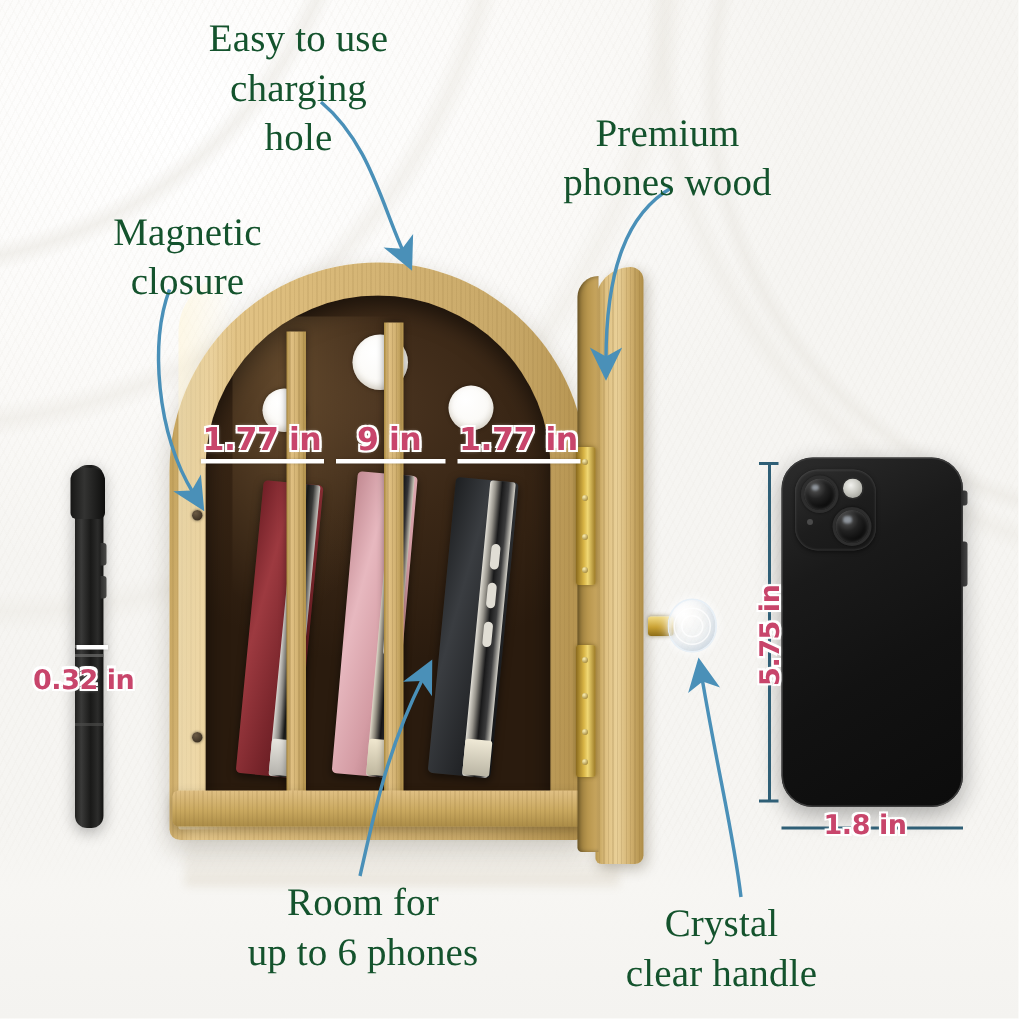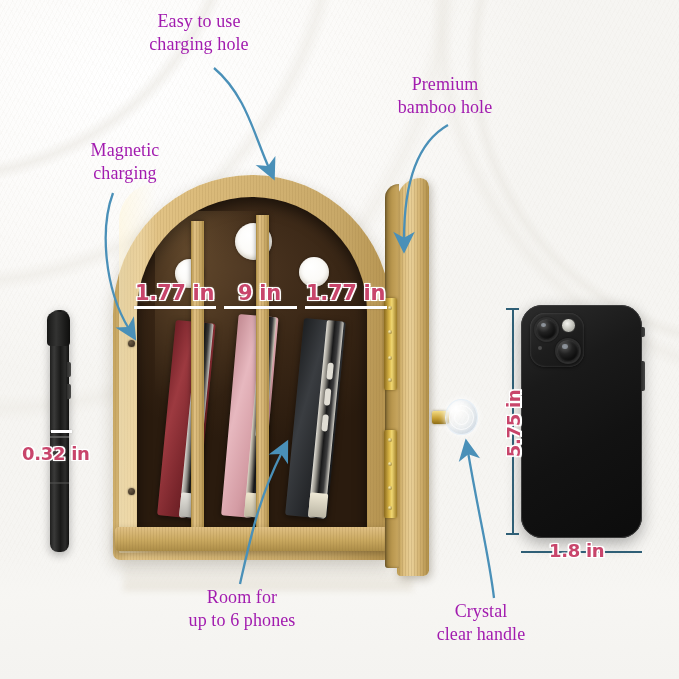--- a/index.html
+++ b/index.html
@@ -29,21 +29,21 @@
       radial-gradient(circle 520px at -60px -120px, rgba(255,255,255,0) 55%, rgba(228,225,218,.45) 57%, rgba(255,255,255,0) 59%),
       radial-gradient(circle 600px at -40px -90px, rgba(255,255,255,0) 60%, rgba(230,227,220,.40) 62%, rgba(255,255,255,0) 64%),
       radial-gradient(circle 700px at 0px -40px, rgba(255,255,255,0) 62%, rgba(232,229,222,.34) 64%, rgba(255,255,255,0) 66%),
       radial-gradient(circle 460px at 760px 60px, rgba(255,255,255,0) 60%, rgba(229,226,219,.40) 62%, rgba(255,255,255,0) 64%),
       radial-gradient(circle 560px at 800px 20px, rgba(255,255,255,0) 62%, rgba(231,228,221,.34) 64%, rgba(255,255,255,0) 66%);
   }
   .bg-floor{position:absolute;left:0;right:0;bottom:0;height:132px;
     background:linear-gradient(180deg, rgba(244,243,240,0) 0%, rgba(247,246,243,.9) 35%, #f4f3f0 100%);}
 
   
-  .lbl{position:absolute;color:#a21caf;font-size:18px;line-height:1.26;text-align:center;
+  .lbl{position:absolute;color:#14532d;font-size:26px;line-height:1.26;text-align:center;
        font-family:"Liberation Serif", serif;letter-spacing:.1px;white-space:pre-line;}
 
   
   .dim{position:absolute;color:#c8456b;font-family:"DejaVu Sans", sans-serif;font-weight:bold;
        letter-spacing:-.3px;white-space:nowrap;
        text-shadow:-1.4px -1.4px 0 #fff, 1.4px -1.4px 0 #fff, -1.4px 1.4px 0 #fff, 1.4px 1.4px 0 #fff,
                    0 0 3px rgba(255,255,255,.9);}
   .dim-rule{position:absolute;background:#ffffff;height:3px;box-shadow:0 0 2px rgba(0,0,0,.18);}
 
   
@@ -336,24 +336,24 @@
 
     <path d="M240,584 C250,540 258,500 282,452" fill="none" stroke="#4a90b8" stroke-width="2.3" marker-end="url(#ah)"></path>
 
     <path d="M494,598 C489,556 480,522 468,452" fill="none" stroke="#4a90b8" stroke-width="2.3" marker-end="url(#ah)"></path>
   </svg>
 
   <div class="lbl" style="left:128px;top:10px;width:142px;">Easy to use
 charging hole</div>
 
   <div class="lbl" style="left:368px;top:73px;width:154px;">Premium
-bamboo hole</div>
+phones wood</div>
 
   <div class="lbl" style="left:66px;top:139px;width:118px;">Magnetic
-charging</div>
+closure</div>
 
   <div class="lbl" style="left:157px;top:586px;width:170px;">Room for
 up to 6 phones</div>
 
   <div class="lbl" style="left:411px;top:600px;width:140px;">Crystal
 clear handle</div>
 
 </div>
 
 </body></html>

